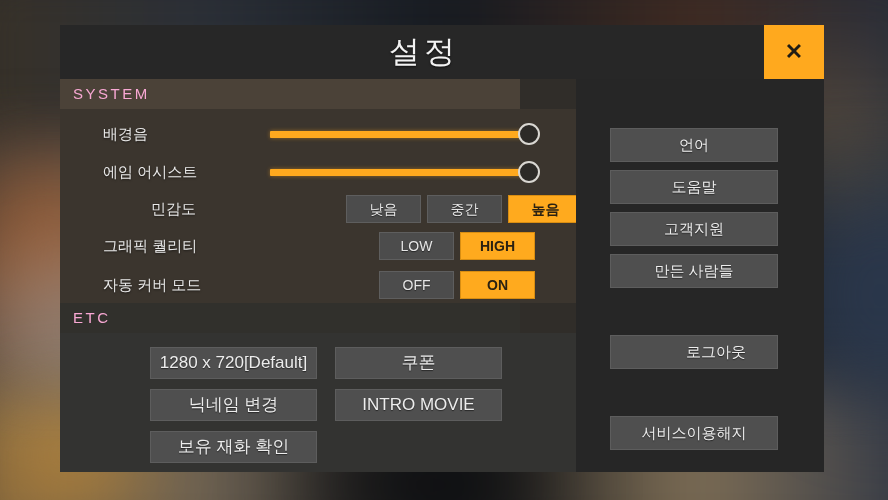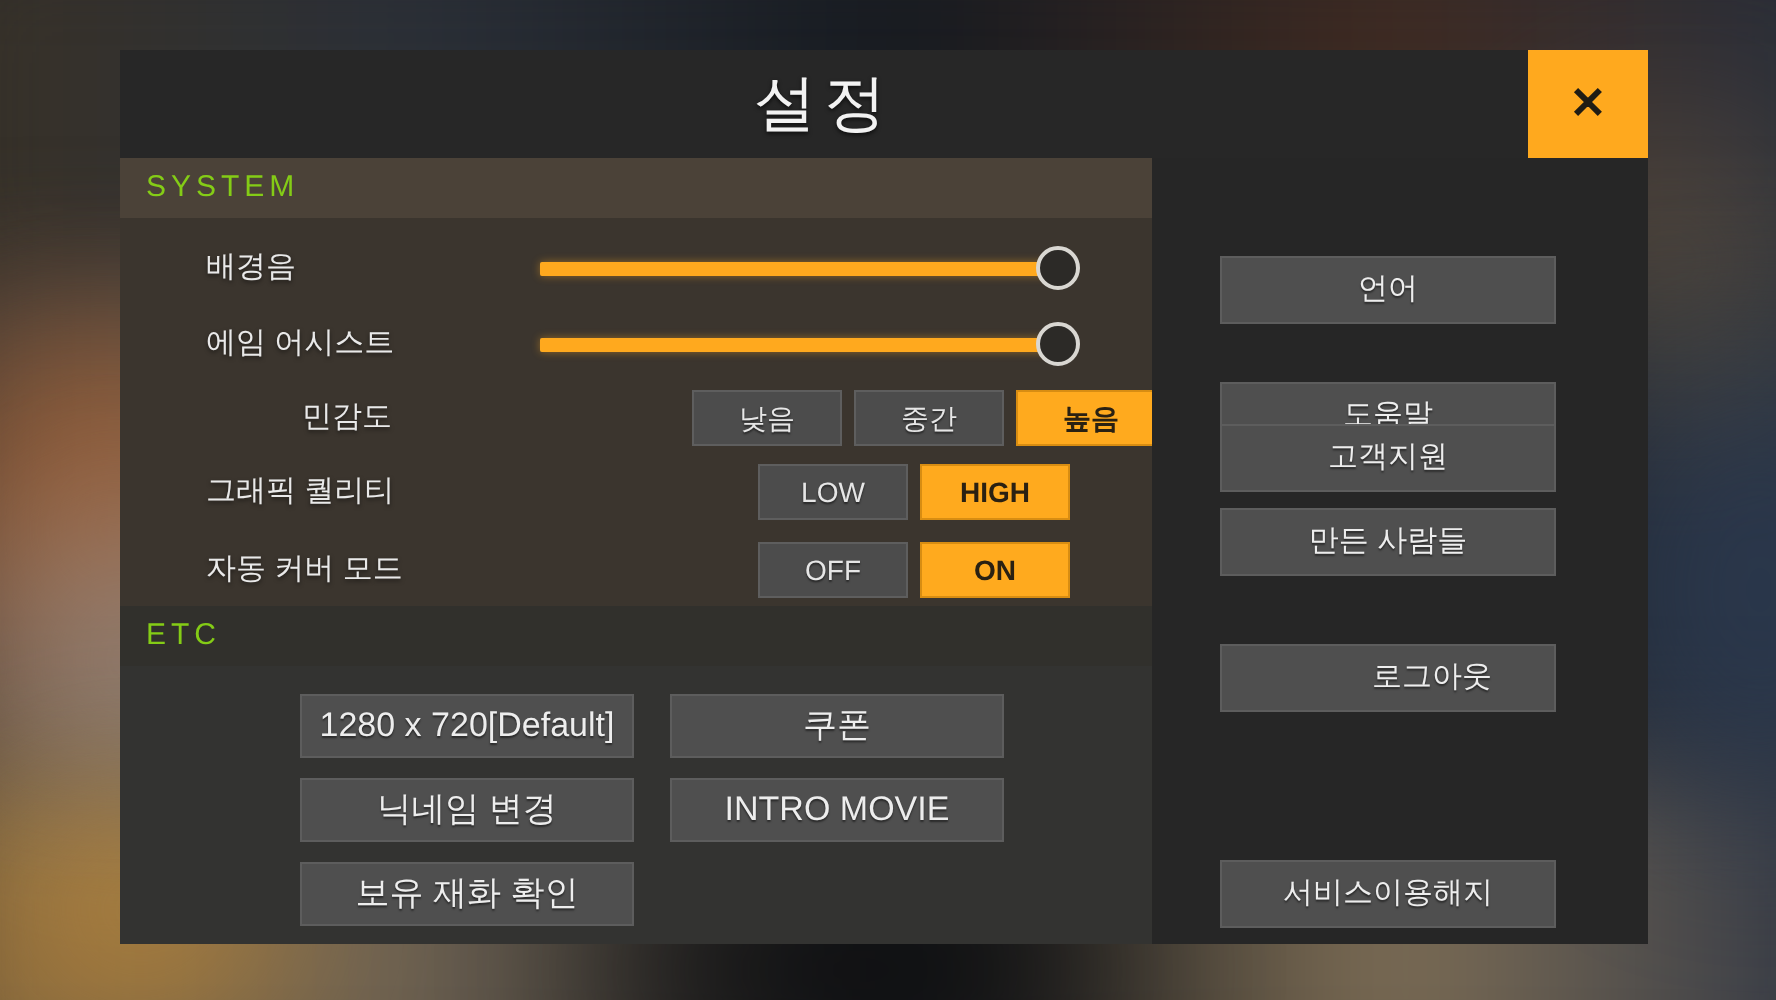--- a/index.html
+++ b/index.html
@@ -43,21 +43,21 @@
   
   #titlebar {
     position: absolute;
     left: 0; top: 0;
     width: 764px;
     height: 54px;
     background: #272727;
   }
   #title-text {
     position: absolute;
-    left: 0; top: 0;
+    left: 12px; top: 0;
     width: 704px;
     height: 54px;
     line-height: 54px;
     text-align: center;
     color: #f2f2f2;
     font-size: 31px;
     letter-spacing: 4px;
     text-shadow: 0 1px 2px rgba(0,0,0,.7);
   }
   #close-button {
@@ -96,24 +96,24 @@
     left: 516px; top: 0;
     width: 248px;
     height: 393px;
     background: #262626;
   }
 
   
   .section-header {
     position: absolute;
     left: 0;
-    width: 516px;
+    width: 460px;
     height: 30px;
     line-height: 30px;
-    color: #84cc16;
+    color: #f9a8d4;
     font-size: 15px;
     letter-spacing: 2.5px;
     padding-left: 13px;
     box-sizing: border-box;
   }
   #system-header {
     top: 0;
     background: #4b4238;
   }
   #etc-header {
@@ -344,21 +344,21 @@
         <button class="etc-btn" style="left:275px;top:14px;">쿠폰</button>
         <button class="etc-btn" style="left:90px;top:56px;">닉네임 변경</button>
         <button class="etc-btn" style="left:275px;top:56px;">INTRO MOVIE</button>
         <button class="etc-btn" style="left:90px;top:98px;">보유 재화 확인</button>
       </div>
 
     </div>
 
     <div id="right-col">
       <button class="side-btn" style="top:49px;">언어</button>
-      <button class="side-btn" style="top:91px;margin-top:21px;">도움말</button>
+      <button class="side-btn" style="top:91px;">도움말</button>
       <button class="side-btn" style="top:133px;">고객지원</button>
       <button class="side-btn" style="top:175px;">만든 사람들</button>
-      <button class="side-btn" style="top:243px;padding-left:44px;">로그아웃</button>
-      <button class="side-btn" style="top:351px;">서비스이용해지</button>
+      <button class="side-btn" style="top:256px;padding-left:44px;">로그아웃</button>
+      <button class="side-btn" style="top:337px;">서비스이용해지</button>
     </div>
 
   </div>
 </div>
 
 </body></html>

